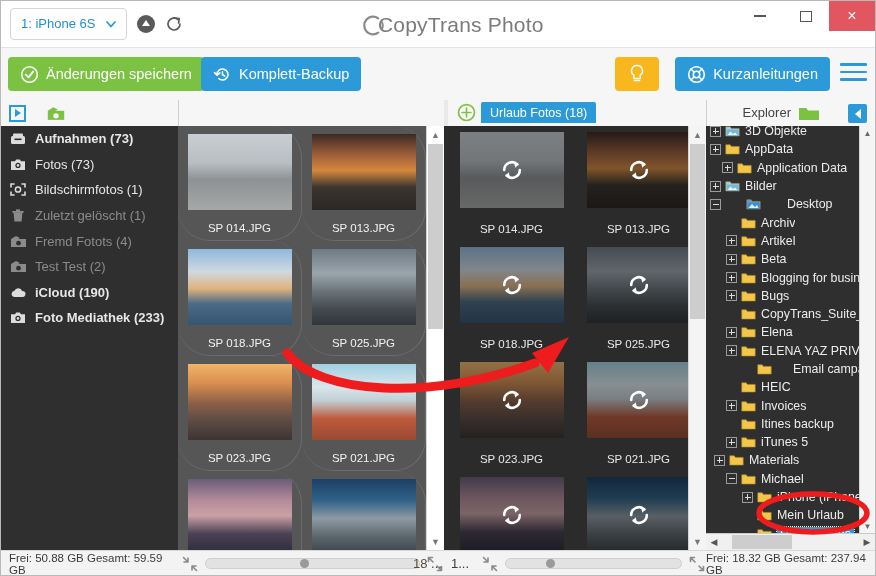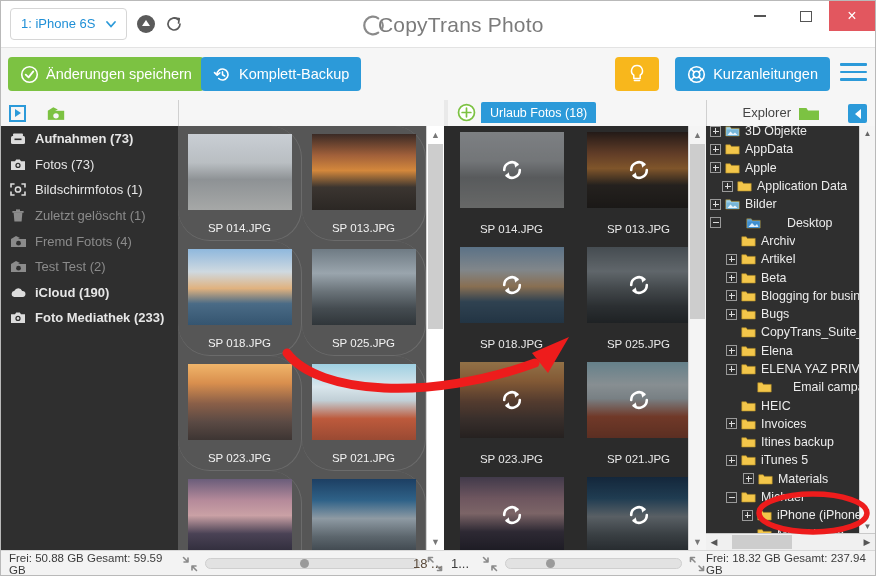--- a/index.html
+++ b/index.html
@@ -522,27 +522,20 @@
               </svg></span>
             <span class="tlbl">3D Objekte</span>
           </div>
           <div class="tnode" style="padding-left: 4px;">
             <span class="exp plus"></span>
             <span class="fic"><svg viewBox="0 0 15 12" width="15" height="12">
                 <path d="M0.8 1.8 L5.2 1.8 L6.4 3.4 L14.2 3.4 L14.2 11 L0.8 11 Z" fill="#f3c64a" stroke="#b38f26" stroke-width="0.6"></path>
               </svg></span>
             <span class="tlbl">AppData</span>
           </div>
-          <div class="tnode" style="padding-left: 4px;">
-            <span class="exp plus"></span>
-            <span class="fic"><svg viewBox="0 0 15 12" width="15" height="12">
-                <path d="M0.8 1.8 L5.2 1.8 L6.4 3.4 L14.2 3.4 L14.2 11 L0.8 11 Z" fill="#f3c64a" stroke="#b38f26" stroke-width="0.6"></path>
-              </svg></span>
-            <span class="tlbl">Apple</span>
-          </div>
           <div class="tnode" style="padding-left: 16px;">
             <span class="exp plus"></span>
             <span class="fic"><svg viewBox="0 0 15 12" width="15" height="12">
                 <path d="M0.8 1.8 L5.2 1.8 L6.4 3.4 L14.2 3.4 L14.2 11 L0.8 11 Z" fill="#f3c64a" stroke="#b38f26" stroke-width="0.6"></path>
               </svg></span>
             <span class="tlbl">Application Data</span>
           </div>
           <div class="tnode" style="padding-left: 4px;">
             <span class="exp plus"></span>
             <span class="fic"><svg viewBox="0 0 15 12" width="15" height="12">
@@ -645,21 +638,21 @@
               </svg></span>
             <span class="tlbl">Itines backup</span>
           </div>
           <div class="tnode" style="padding-left: 20px;">
             <span class="exp plus"></span>
             <span class="fic"><svg viewBox="0 0 15 12" width="15" height="12">
                 <path d="M0.8 1.8 L5.2 1.8 L6.4 3.4 L14.2 3.4 L14.2 11 L0.8 11 Z" fill="#f3c64a" stroke="#b38f26" stroke-width="0.6"></path>
               </svg></span>
             <span class="tlbl">iTunes 5</span>
           </div>
-          <div class="tnode" style="padding-left: 37px;">
+          <div class="tnode" style="padding-left: 8px;">
             <span class="exp plus"></span>
             <span class="fic"><svg viewBox="0 0 15 12" width="15" height="12">
                 <path d="M0.8 1.8 L5.2 1.8 L6.4 3.4 L14.2 3.4 L14.2 11 L0.8 11 Z" fill="#f3c64a" stroke="#b38f26" stroke-width="0.6"></path>
               </svg></span>
             <span class="tlbl">Materials</span>
           </div>
           <div class="tnode" style="padding-left: 20px;">
             <span class="exp"></span>
             <span class="fic"><svg viewBox="0 0 15 12" width="15" height="12">
                 <path d="M0.8 1.8 L5.2 1.8 L6.4 3.4 L14.2 3.4 L14.2 11 L0.8 11 Z" fill="#f3c64a" stroke="#b38f26" stroke-width="0.6"></path>

